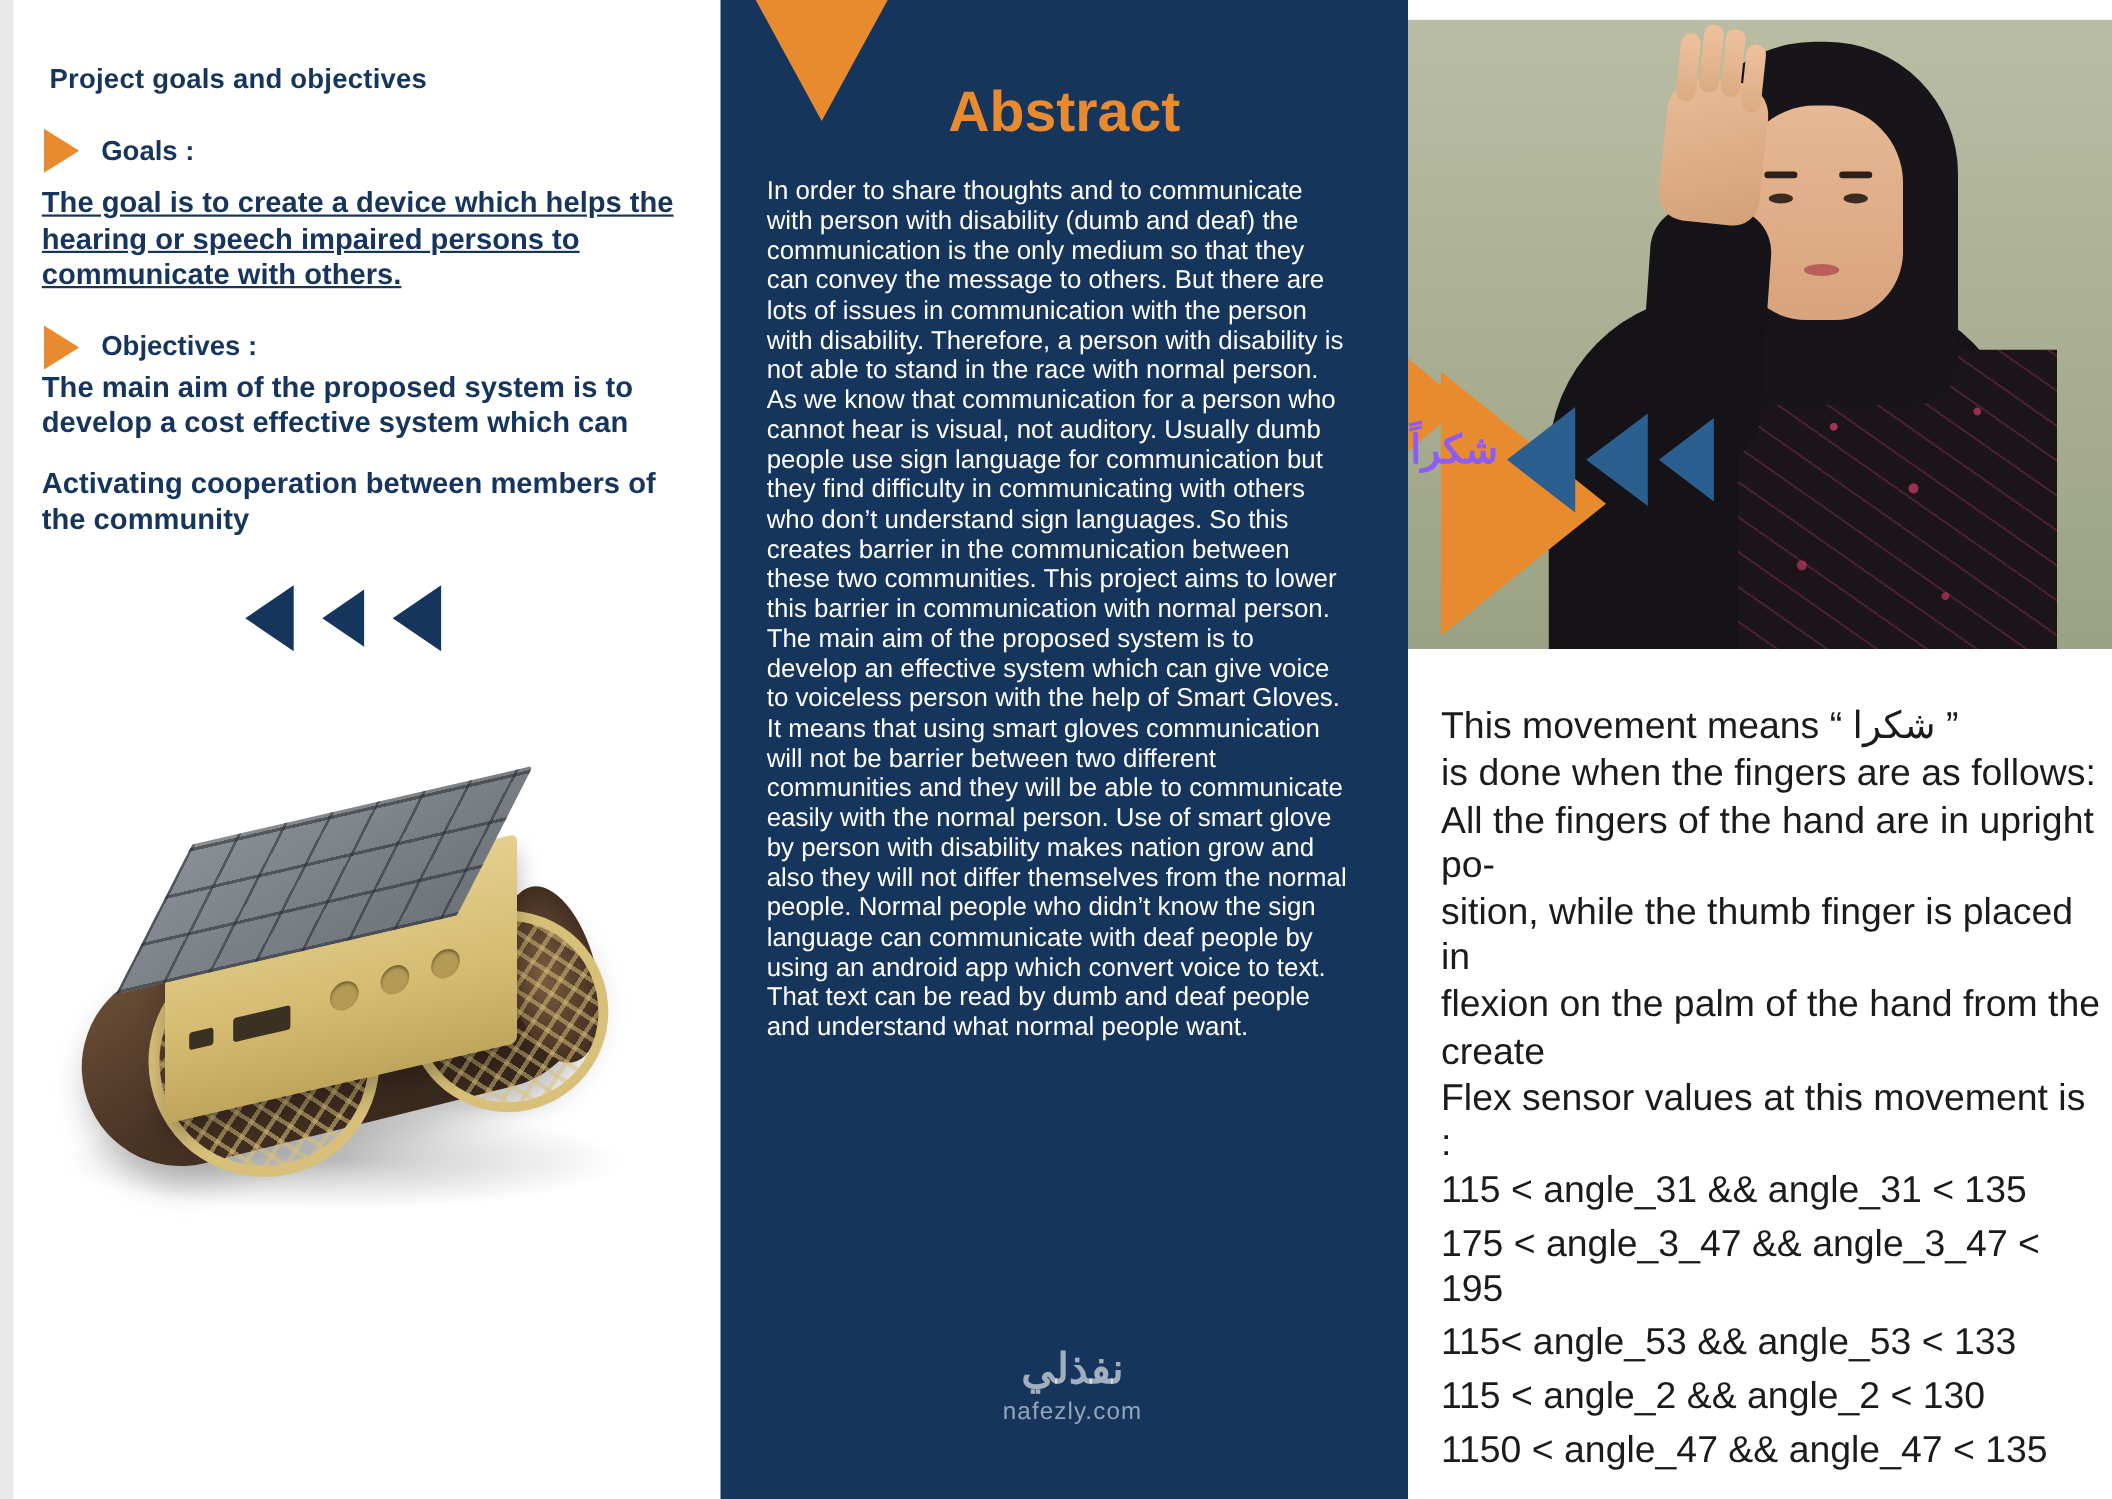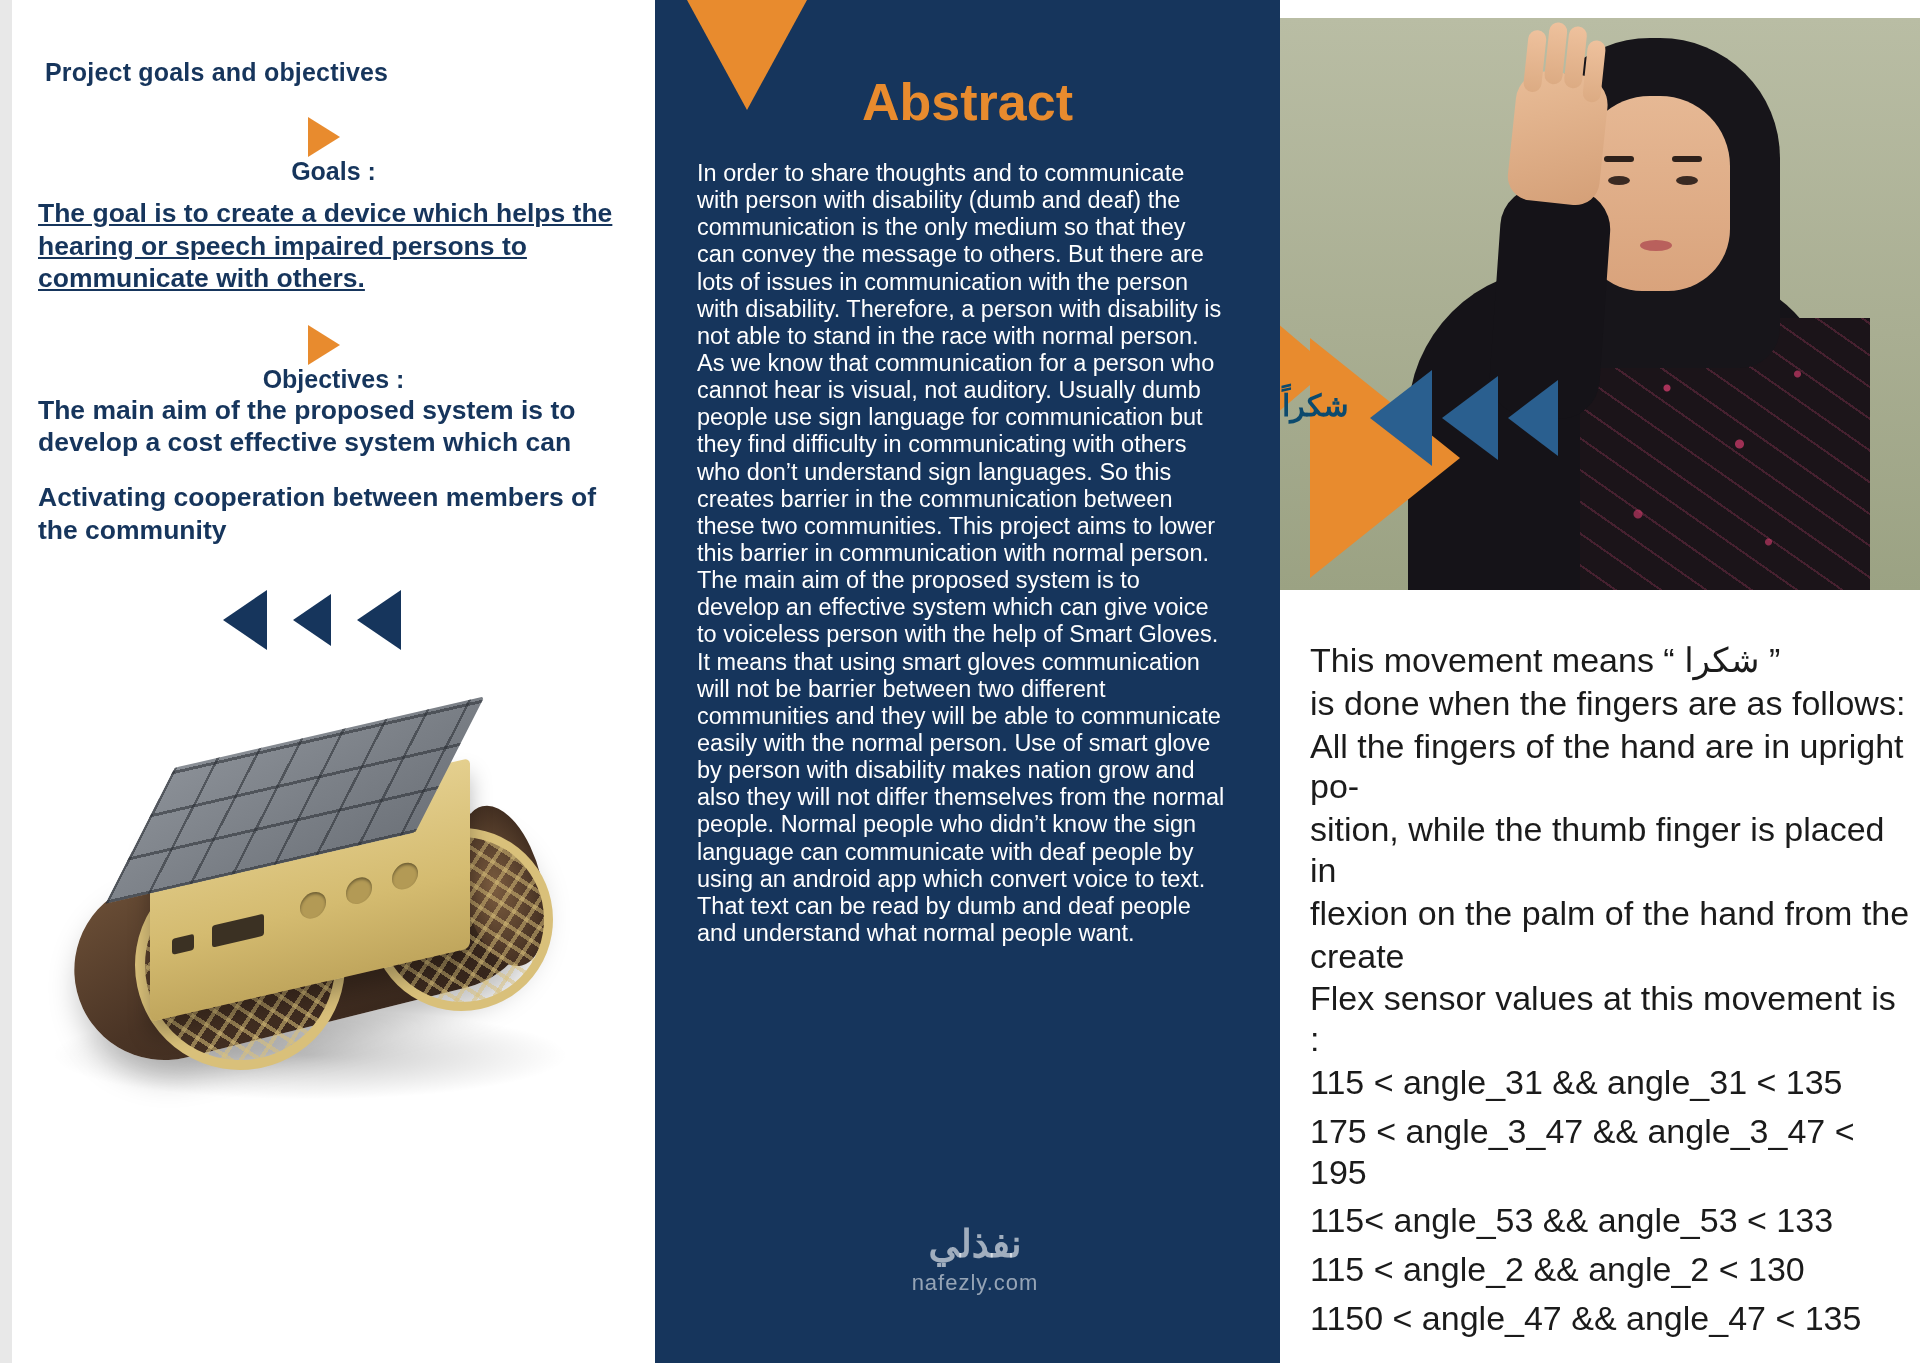--- a/index.html
+++ b/index.html
@@ -43,21 +43,20 @@
     color: #16355c;
     font-size: 25px;
     font-weight: bold;
     letter-spacing: .2px;
     margin: 18px 0 0 7px;
   }
   .bullet-row {
     display: flex;
     align-items: center;
     margin: 30px 0 0 2px;
-    flex-direction: column;
   }
   .tri-right {
     width: 0; height: 0;
     border-top: 20px solid transparent;
     border-bottom: 20px solid transparent;
     border-left: 32px solid #e88b2e;
     margin-right: 20px;
   }
   .bullet-label {
     color: #16355c;
@@ -344,22 +343,22 @@
     position: absolute;
     left: 228px; top: 362px;
     width: 0; height: 0;
     border-top: 38px solid transparent;
     border-bottom: 38px solid transparent;
     border-right: 50px solid #2a5f8f;
   }
   .shokran-label {
     position: absolute;
     left: 1282px; top: 388px;
-    color: #0c4a6e;
-    font-size: 30px;
+    color: #8b5cf6;
+    font-size: 36px;
     font-weight: bold;
     direction: rtl;
     z-index: 8;
   }
 
   .explain {
     position: absolute;
     left: 1310px; top: 640px;
     width: 600px;
     color: #1b1b1b;

